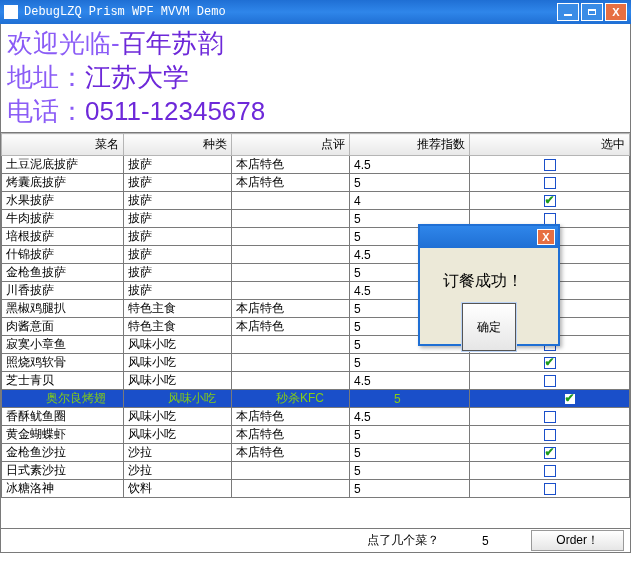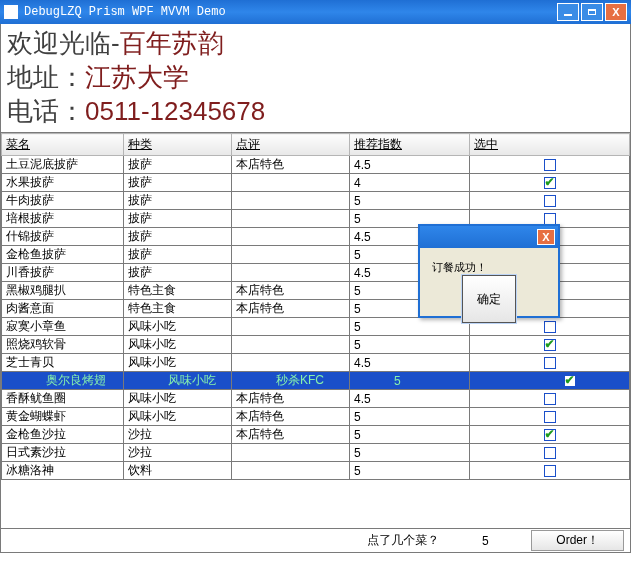--- a/index.html
+++ b/index.html
@@ -9,46 +9,46 @@
   .titlebar { height:24px; background:linear-gradient(to bottom,#1f6fd4 0%,#2f86ea 50%,#1f6fd4 100%); display:flex; align-items:center; color:#fff; font-size:12px; padding:0 4px; }
   .titlebar .appicon { width:14px; height:14px; background:#fff; margin-right:6px; }
   .titlebar .title { flex:1; font-family:"Courier New", monospace; font-size:12px; letter-spacing:0; }
   .titlebar .winbtn { width:22px; height:18px; margin-left:2px; border:1px solid #fff; background:#3a8ce6; display:flex; align-items:center; justify-content:center; font-size:11px; font-weight:bold; color:#fff; }
   .titlebar .winbtn.close { background:#e76f42; }
   .titlebar .winbtn .min { width:8px; border-top:2px solid #fff; margin-top:6px; }
   .titlebar .winbtn .max { width:8px; height:6px; border:1px solid #fff; border-top:2px solid #fff; }
 
   .header { padding:2px 6px 4px 6px; border:1px solid #7a7a7a; border-top:none; }
   .header .line { font-size:26px; line-height:34px; }
-  .header .black { color:#404040; }
-  .header .pink { color:#7f1d1d; }
+  .header .black { color:#8b5cf6; }
+  .header .pink { color:#6d28d9; }
 
   .grid-wrap { border:1px solid #7a7a7a; border-top:none; height:396px; overflow:hidden; }
   table.grid { width:100%; border-collapse:collapse; table-layout:fixed; }
-  table.grid th { background:linear-gradient(to bottom,#fdfdfd,#e8e8e8); border:1px solid #b5b5b5; font-weight:normal; text-align:left; padding:2px 4px; height:20px; font-size:12px; position:relative;text-decoration:underline; }
+  table.grid th { background:linear-gradient(to bottom,#fdfdfd,#e8e8e8); border:1px solid #b5b5b5; font-weight:normal; text-align:right; padding:2px 4px; height:20px; font-size:12px; position:relative; }
   table.grid td { border:1px solid #7a7a7a; padding:0 4px; height:18px; font-size:12px; vertical-align:middle; white-space:nowrap; overflow:hidden; }
-  table.grid tr.sel td { background:#1a4fc9; color:#86efac;padding-left:44px; }
+  table.grid tr.sel td { background:#1a4fc9; color:#84cc16;padding-left:44px; }
   .chk { display:inline-block; width:12px; height:12px; border:1px solid #1a4fc9; background:#fff; vertical-align:middle; position:relative; margin:auto; }
   .chk.on::after { content:"✔"; position:absolute; top:-3px; left:0; font-size:12px; color:#1e9a1e; font-weight:bold; }
   td.center { text-align:center; }
 
   .col-name { width:122px; }
   .col-cat  { width:108px; }
   .col-rev  { width:118px; }
   .col-rec  { width:120px; }
   .col-sel  { width:auto; }
 
   .footer { border:1px solid #7a7a7a; border-top:none; height:24px; display:flex; align-items:center; justify-content:flex-end; padding:0 6px; gap:16px; font-size:12px; }
   .footer .count { min-width:60px; text-align:center; }
   .footer .btn { border:1px solid #999; background:linear-gradient(to bottom,#fff,#e6e6e6); padding:1px 24px; font-size:12px; }
 
   .dialog { position:absolute; left:418px; top:224px; width:142px; border:2px solid #1f6fd4; background:#ece9d8; box-shadow:2px 2px 4px rgba(0,0,0,0.3); }
   .dialog .dtitle { height:22px; background:linear-gradient(to bottom,#2f86ea,#1f6fd4); display:flex; align-items:center; justify-content:flex-end; padding:0 3px; }
   .dialog .dclose { width:18px; height:16px; background:#e76f42; border:1px solid #fff; color:#fff; font-weight:bold; font-size:11px; display:flex; align-items:center; justify-content:center; }
-  .dialog .dbody { padding:12px; font-size:11px; }
+  .dialog .dbody { padding:23px; font-size:16px; }
   .dialog .dbtn-row { text-align:center; padding:4px 0 8px 0; }
   .dialog .dbtn { border:1px solid #555; background:linear-gradient(to bottom,#fff,#e6e6e6); padding:16px 14px; font-size:12px; box-shadow:0 0 0 1px #bcd4f6; }
 </style>
 </head>
 <body>
 
 <div class="titlebar">
   <div class="appicon"></div>
   <div class="title">DebugLZQ Prism WPF MVVM Demo</div>
   <div class="winbtn">
@@ -92,20 +92,27 @@
     </thead>
     <tbody id="grid-body">
         <tr>
           <td>土豆泥底披萨</td>
           <td>披萨</td>
           <td>本店特色</td>
           <td>4.5</td>
           <td class="center"><span class="chk"></span></td>
         </tr>
         <tr>
+          <td>烤囊底披萨</td>
+          <td>披萨</td>
+          <td>本店特色</td>
+          <td>5</td>
+          <td class="center"><span class="chk"></span></td>
+        </tr>
+        <tr>
           <td>水果披萨</td>
           <td>披萨</td>
           <td></td>
           <td>4</td>
           <td class="center"><span class="chk on"></span></td>
         </tr>
         <tr>
           <td>牛肉披萨</td>
           <td>披萨</td>
           <td></td>

